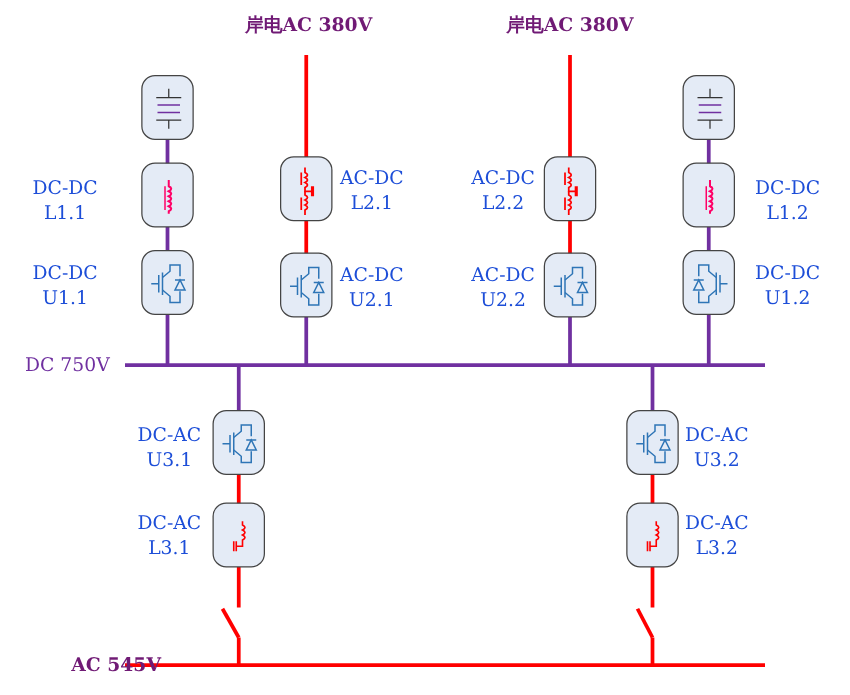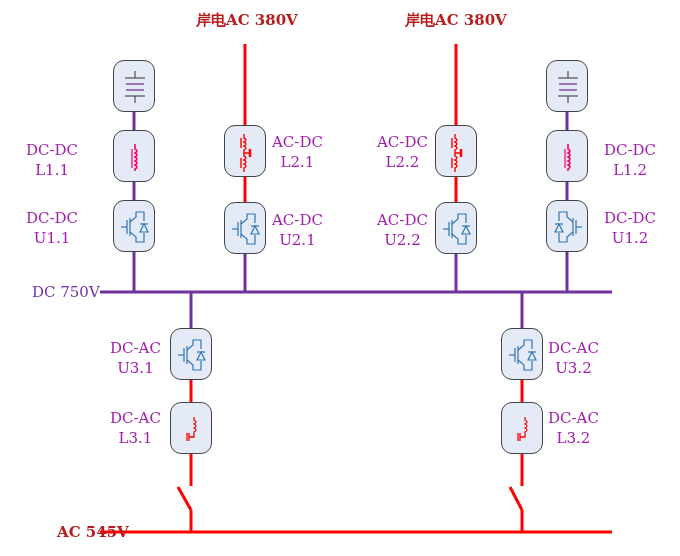--- a/index.html
+++ b/index.html
@@ -1,21 +1,21 @@
 <!DOCTYPE html>
 <html><head>
 <meta charset="utf-8">
 <style>
   html,body{margin:0;padding:0;background:#fff;}
   body{width:680px;height:556px;position:relative;overflow:hidden;font-family:"DejaVu Serif","Liberation Serif",serif;}
   svg{position:absolute;left:0;top:0;}
   .lbl{position:absolute;font-size:15px;line-height:20px;white-space:pre;text-align:center;}
-  .green{color:#a21caf;}
-  .red{color:#b91c1c;font-weight:bold;}
-  .purple{color:#7030a0;margin-left:12px;}
+  .green{color:#1d4ed8;}
+  .red{color:#701a75;font-weight:bold;}
+  .purple{color:#7030a0;}
   .box{position:absolute;width:42px;height:52px;background:#e4ebf6;border:1.3px solid #444;border-radius:11px;box-sizing:border-box;}
 </style>
 </head>
 <body>
 
 <svg width="680" height="556">
 
   <line x1="100" y1="292" x2="612" y2="292" stroke="#7030a0" stroke-width="3"></line>
 
   <line x1="100" y1="532" x2="612" y2="532" stroke="#ff0000" stroke-width="3"></line>

